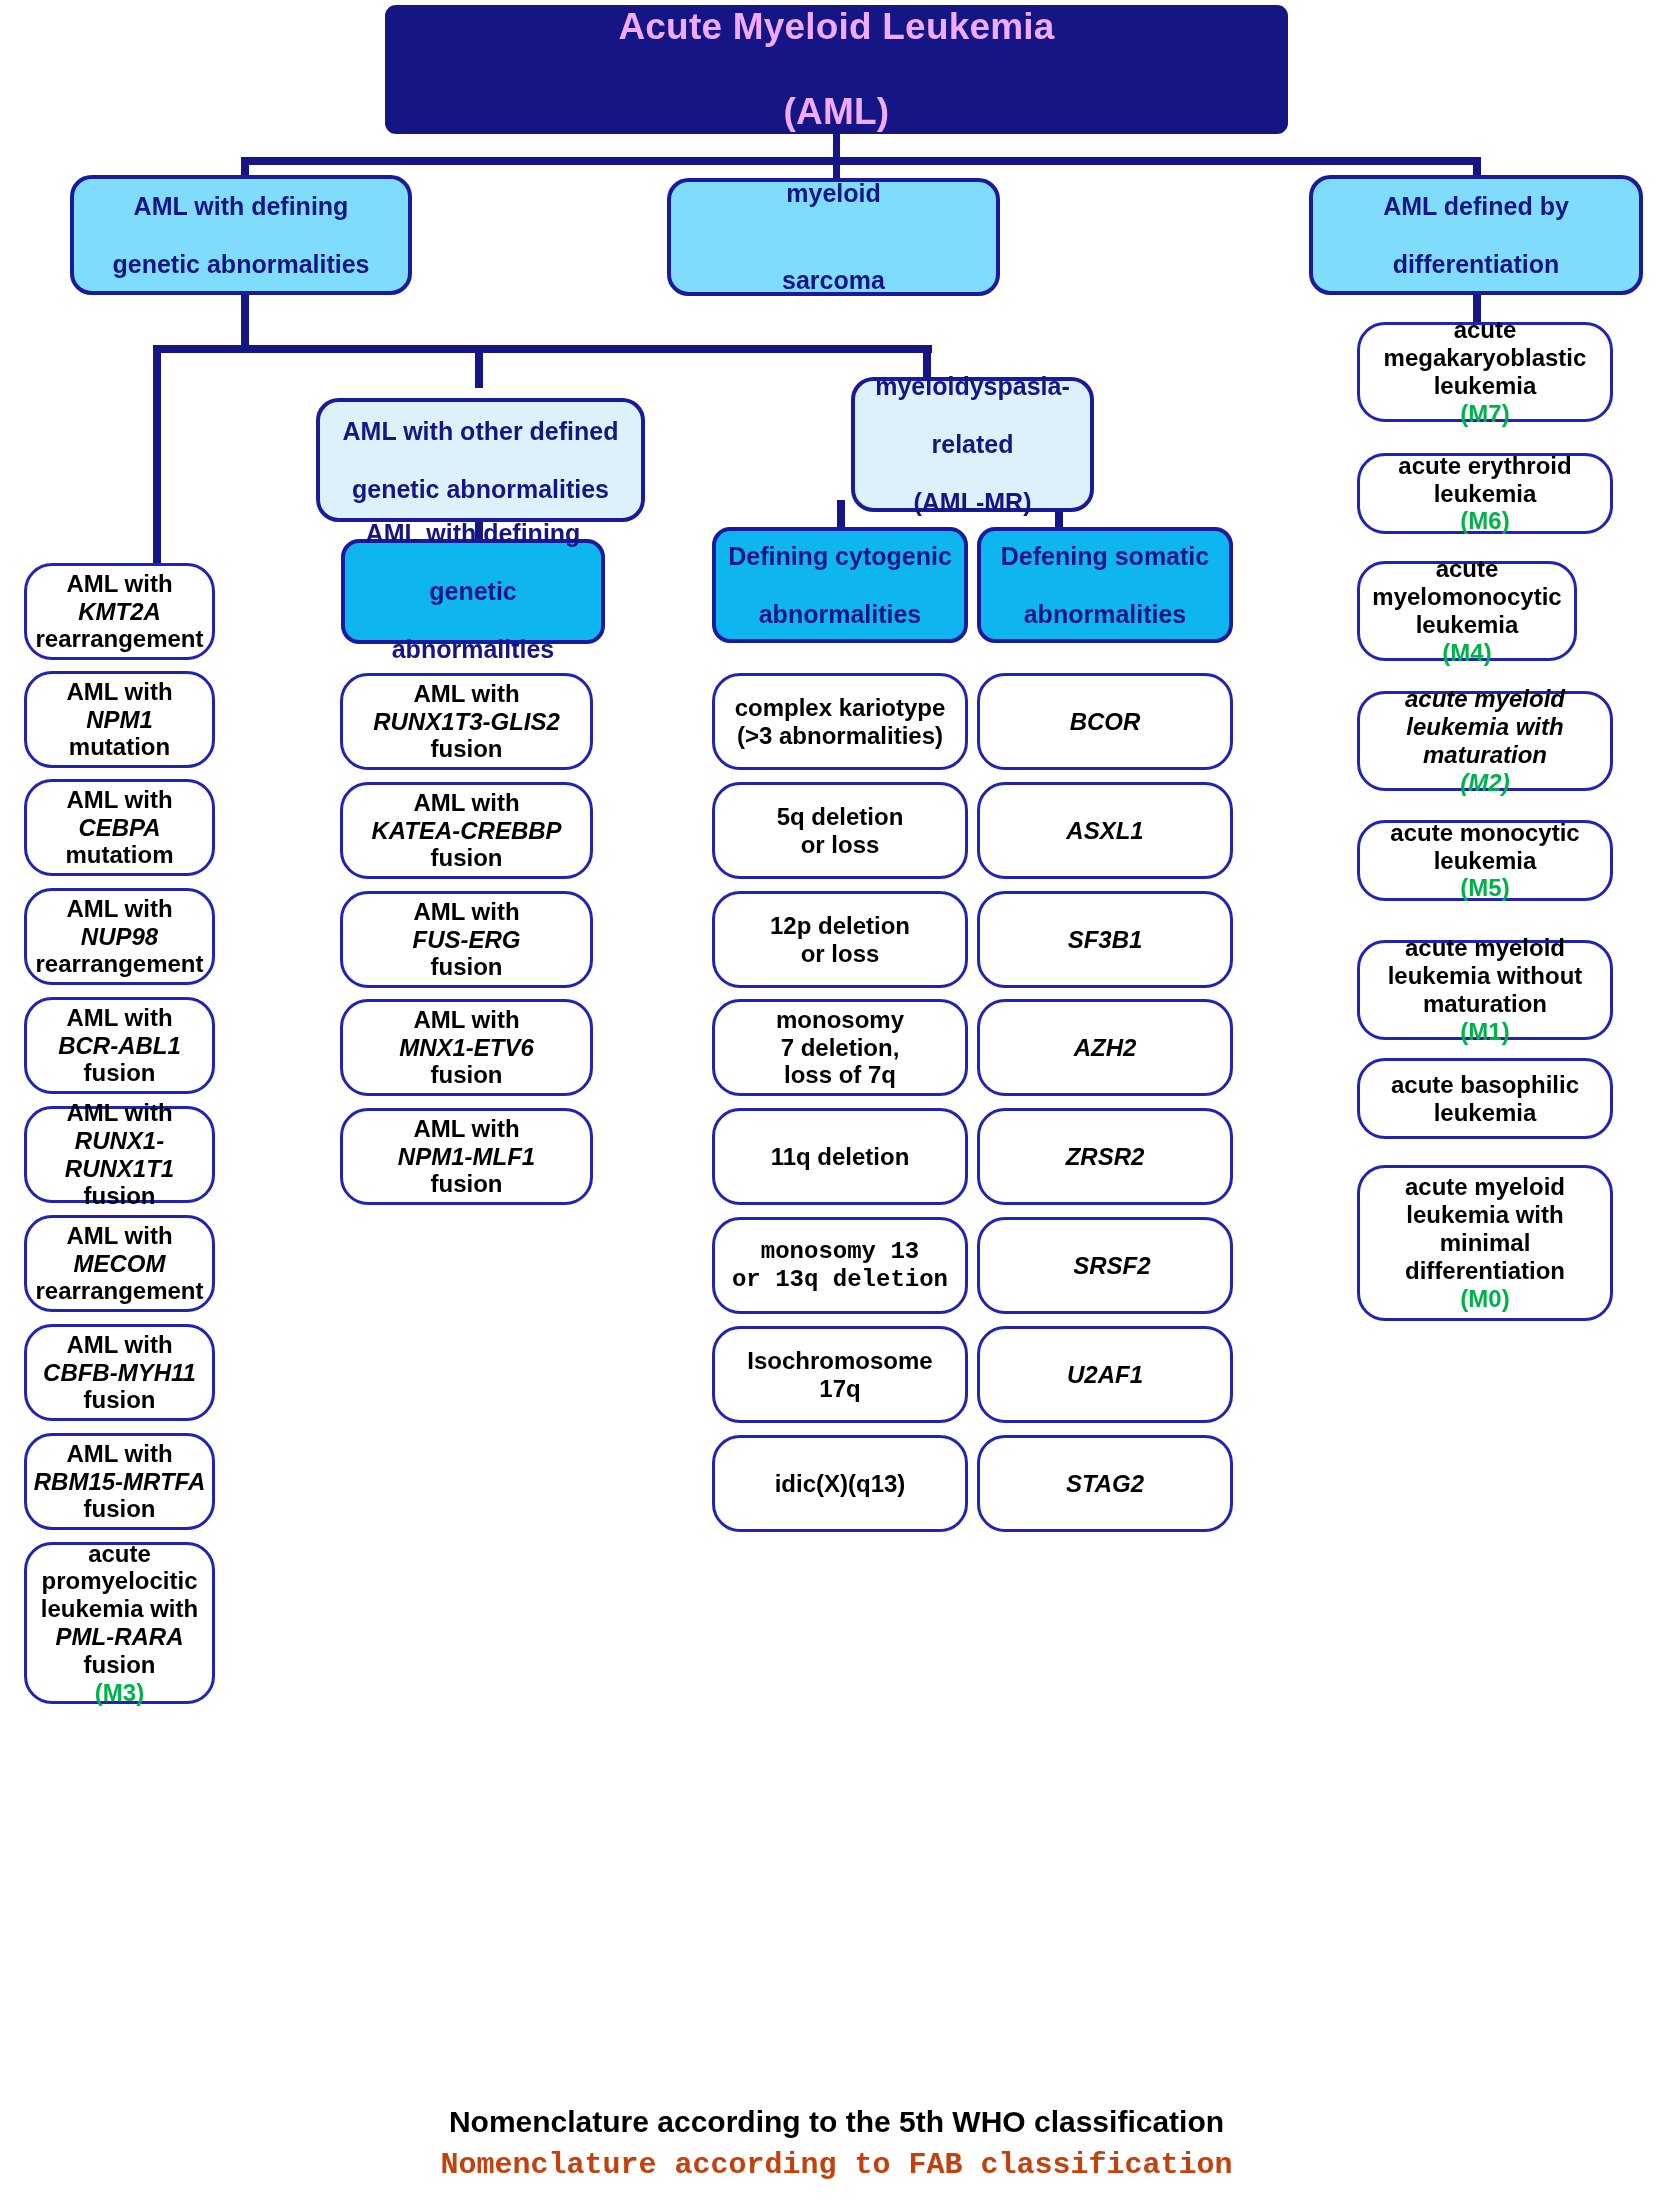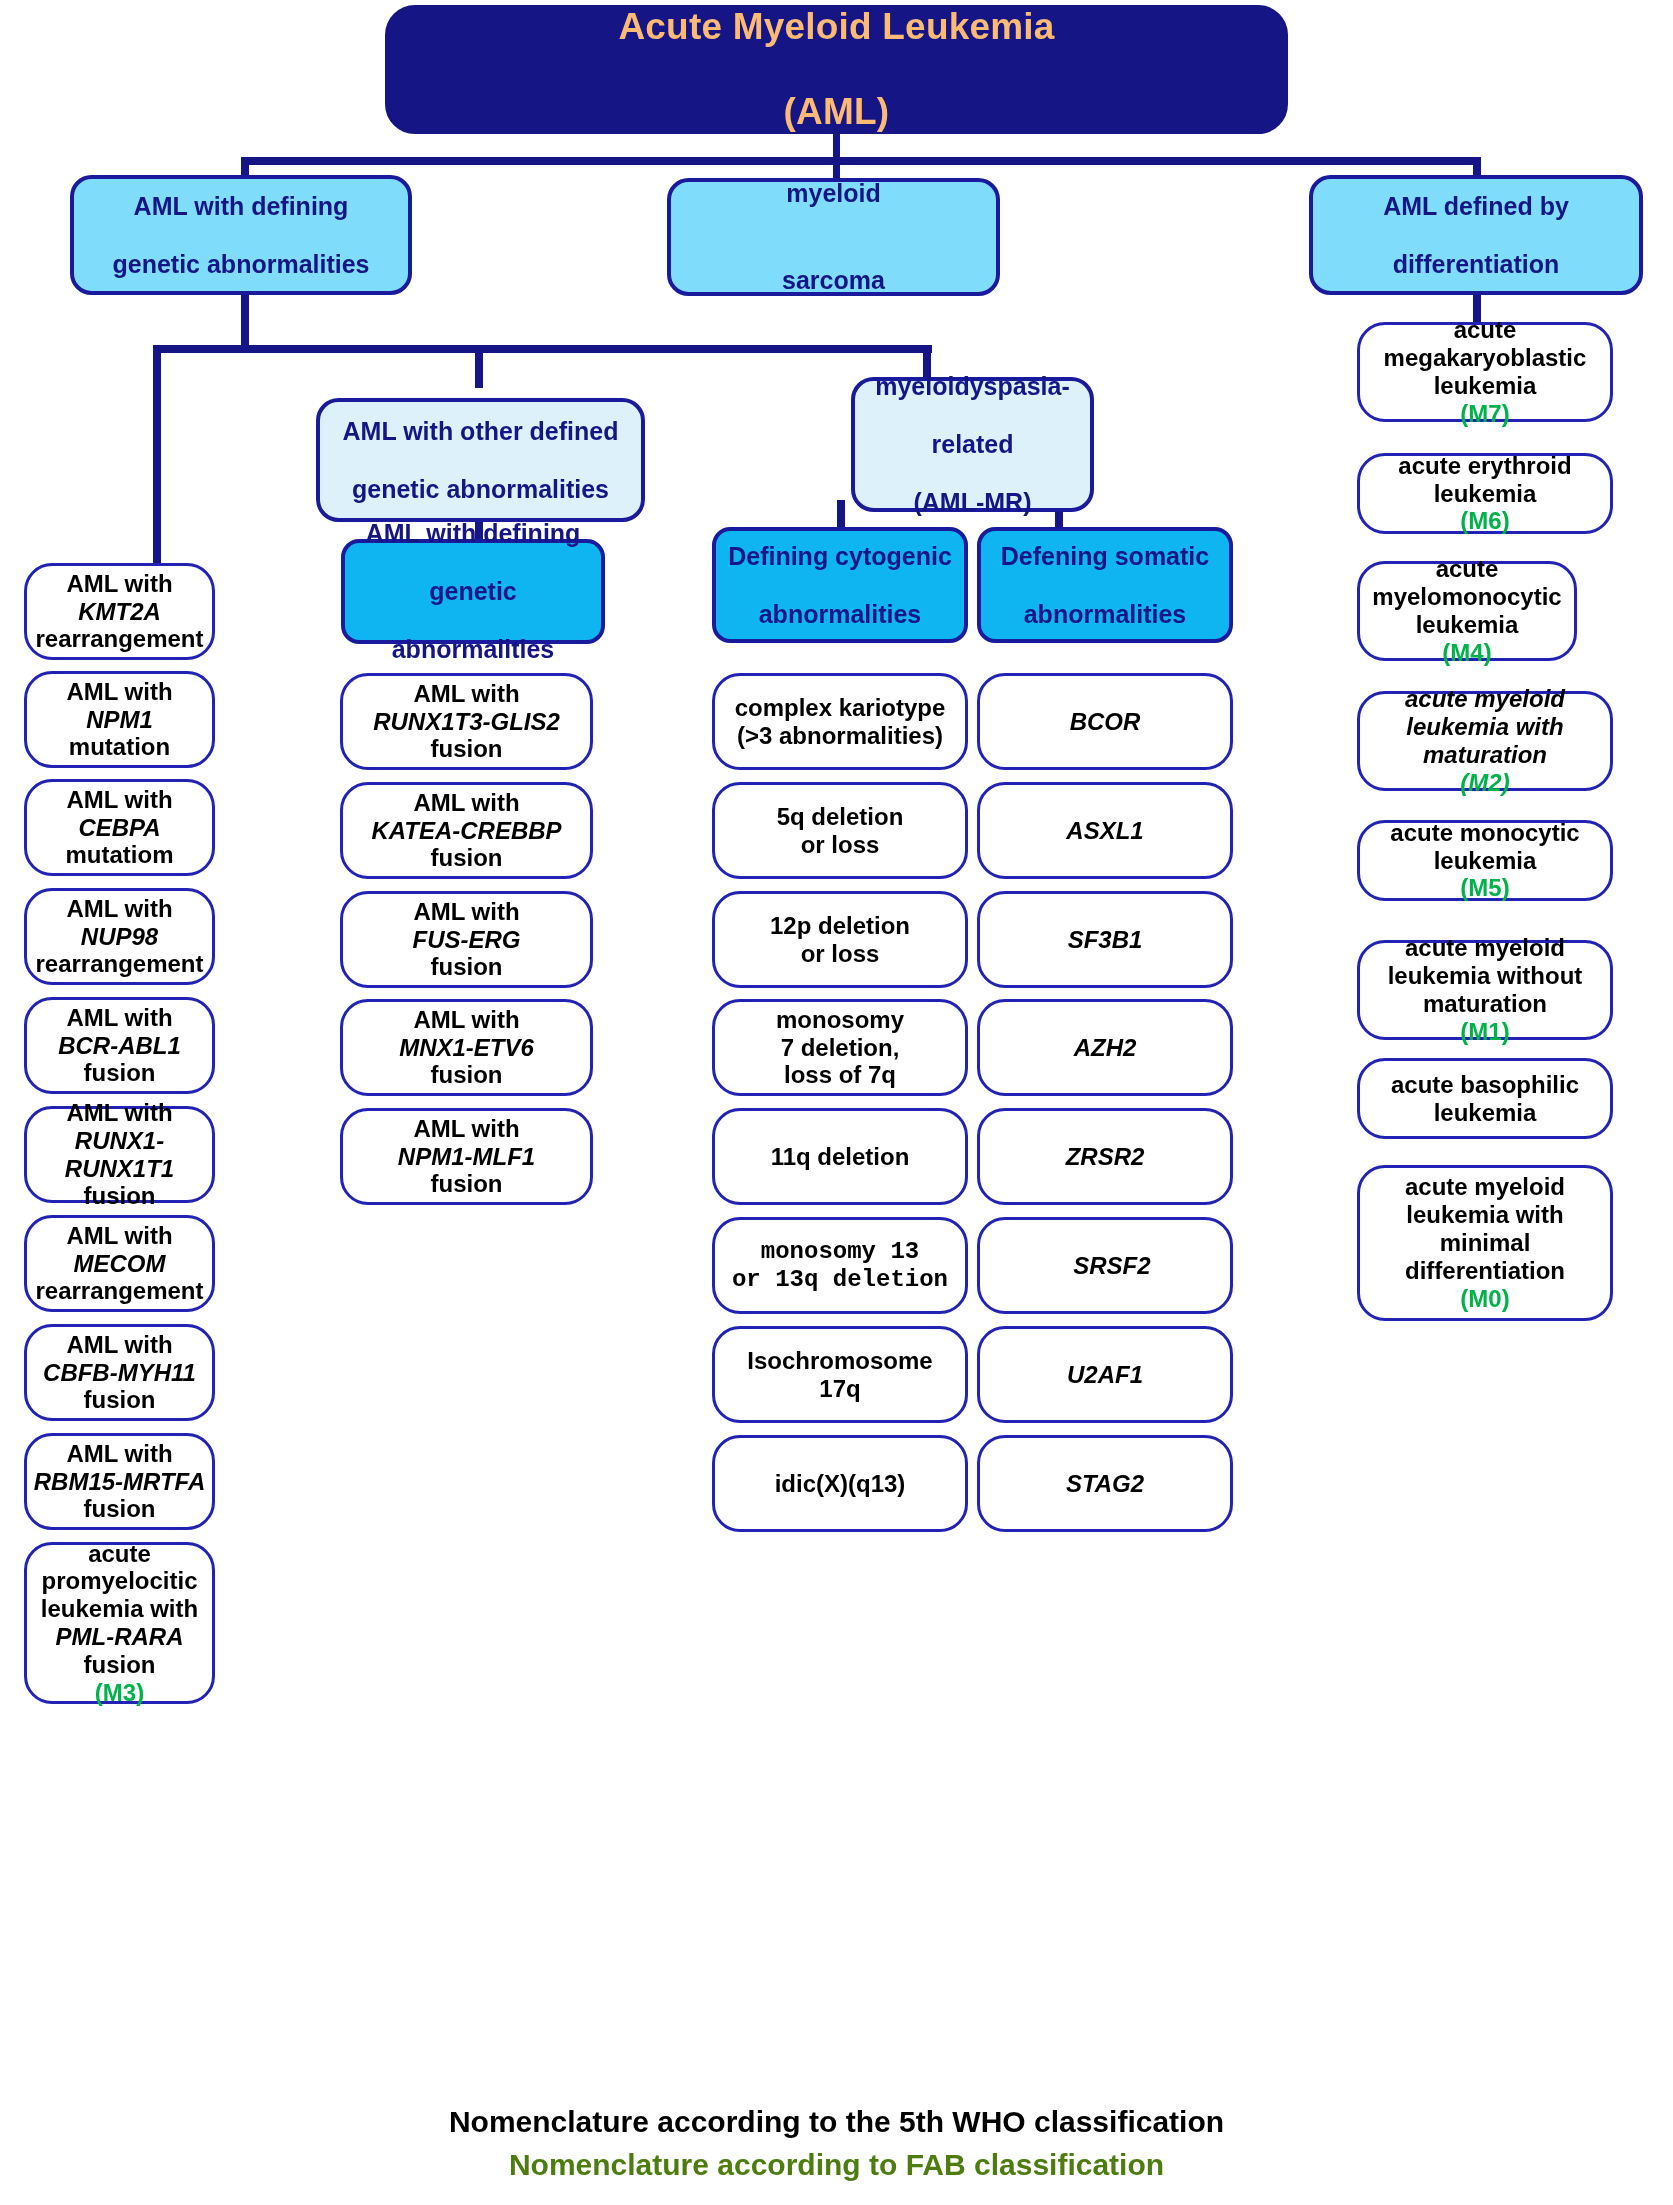--- a/index.html
+++ b/index.html
@@ -22,24 +22,24 @@
     text-align:center;
     line-height:1.16;
     padding:3.2px 5.4px;
     background:#ffffff;
     color:#000000;
     font-weight:bold;
   }
   .node span{display:block;width:100%;}
   .title-node{
     background:#151585;
-    color:#fdba74;
+    color:#f0abfc;
     border-color:#151585;
     border-width:2.7px;
-    border-radius:30px;
+    border-radius:11px;
     font-size:37px;
     letter-spacing:0.2px;
     justify-content:center;
   }
   .lvl2{
     background:#7fdcfb;
     color:#151585;
     font-size:25px;
     border-width:4.9px;
     border-radius:21.6px;
@@ -70,21 +70,21 @@
   .conn{position:absolute;background:#151585;}
   
   .footer{
     position:absolute;
     width:100%;
     text-align:center;
     font-weight:bold;
     font-size:30px;
   }
   .foot-who{color:#000000;}
-  .foot-fab{color:#4d7c0f;}
+  .foot-fab{color:#c2410c;font-family:Liberation Mono, monospace;}
 </style>
 </head>
 <body>
 
 <div class="conn" style="left:833px;top:131px;width:6.5px;height:32px;"></div>
 <div class="conn" style="left:241px;top:157px;width:1240px;height:7.5px;"></div>
 <div class="conn" style="left:241px;top:157px;width:7.5px;height:19px;"></div>
 <div class="conn" style="left:833px;top:157px;width:6.5px;height:24px;"></div>
 <div class="conn" style="left:1473px;top:157px;width:7.5px;height:19px;"></div>
 

